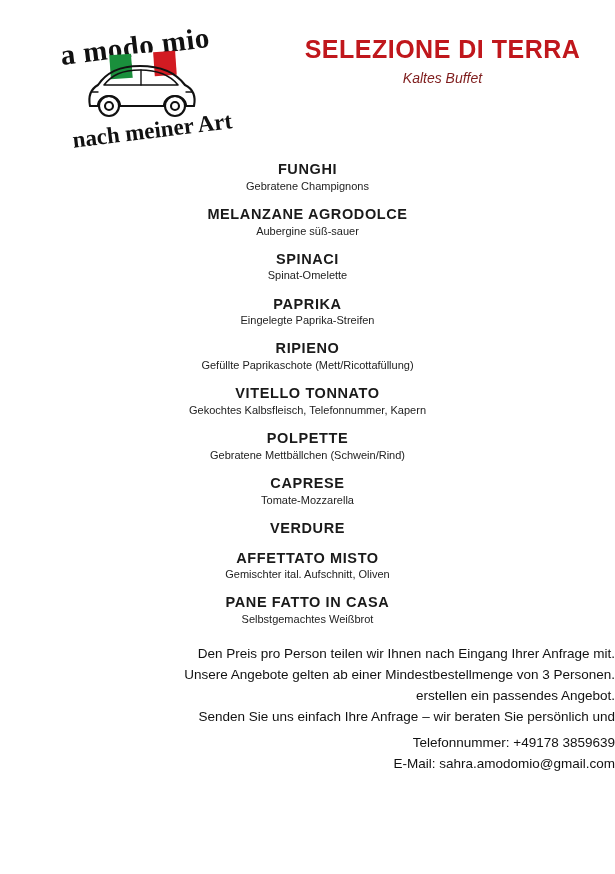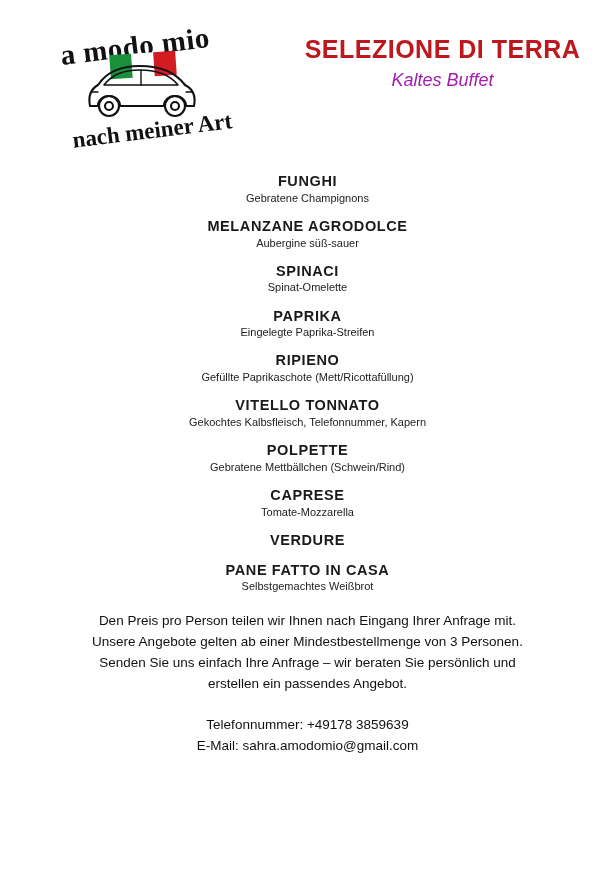--- a/index.html
+++ b/index.html
@@ -82,29 +82,29 @@
     text-align: center;
   }
   .main-title {
     font-size: 25px;
     font-weight: bold;
     letter-spacing: 0.5px;
     color: #c0171c;
     margin: 0;
   }
   .sub-title {
-    font-size: 18px;
+    font-size: 14px;
     font-style: italic;
-    color: #a21caf;
+    color: #7f1d1d;
     margin: 6px 0 0 0;
   }
 
   
   .menu {
-    margin-top: 18px;
+    margin-top: 6px;
     text-align: center;
   }
   .menu-item {
     margin-bottom: 13px;
   }
   .item-name {
     font-size: 14.5px;
     font-weight: bold;
     letter-spacing: 0.6px;
     color: #1a1a1a;
@@ -113,29 +113,29 @@
   .item-desc {
     font-size: 11px;
     color: #222;
     margin-top: 2px;
     line-height: 1.2;
   }
 
   
   .footer {
     margin-top: 18px;
-    text-align: center;
+    text-align: right;
   }
   .footer-line {
     font-size: 13.5px;
     color: #111;
     line-height: 1.55;
   }
   .contact {
-    margin-top: 20px;
+    margin-top: 5px;
   }
   .contact-line {
     font-size: 13.5px;
     color: #111;
     line-height: 1.55;
   }
 </style>
 </head>
 <body>
 
@@ -216,33 +216,37 @@
 
     <div class="menu-item">
       <div class="item-name">CAPRESE</div>
       <div class="item-desc">Tomate-Mozzarella</div>
     </div>
 
     <div class="menu-item">
       <div class="item-name">VERDURE</div>
     </div>
 
+    <div class="menu-item">
+      <div class="item-name">AFFETTATO MISTO</div>
+      <div class="item-desc">Gemischter  ital. Aufschnitt, Oliven</div>
+    </div>
 
     <div class="menu-item">
       <div class="item-name">PANE FATTO IN CASA</div>
       <div class="item-desc">Selbstgemachtes Weißbrot</div>
     </div>
 
   </div>
 
   <div class="footer">
     <div class="footer-line">Den Preis pro Person teilen wir Ihnen nach Eingang Ihrer Anfrage mit.</div>
     <div class="footer-line">Unsere Angebote gelten ab einer Mindestbestellmenge von 3 Personen.</div>
+    <div class="footer-line">erstellen ein passendes Angebot.</div>
     <div class="footer-line">Senden Sie uns einfach Ihre Anfrage – wir beraten Sie persönlich und</div>
-    <div class="footer-line">erstellen ein passendes Angebot.</div>
 
     <div class="contact">
       <div class="contact-line">Telefonnummer: +49178 3859639</div>
       <div class="contact-line">E-Mail: sahra.amodomio@gmail.com</div>
     </div>
   </div>
 
 </div>
 
 </body></html>

